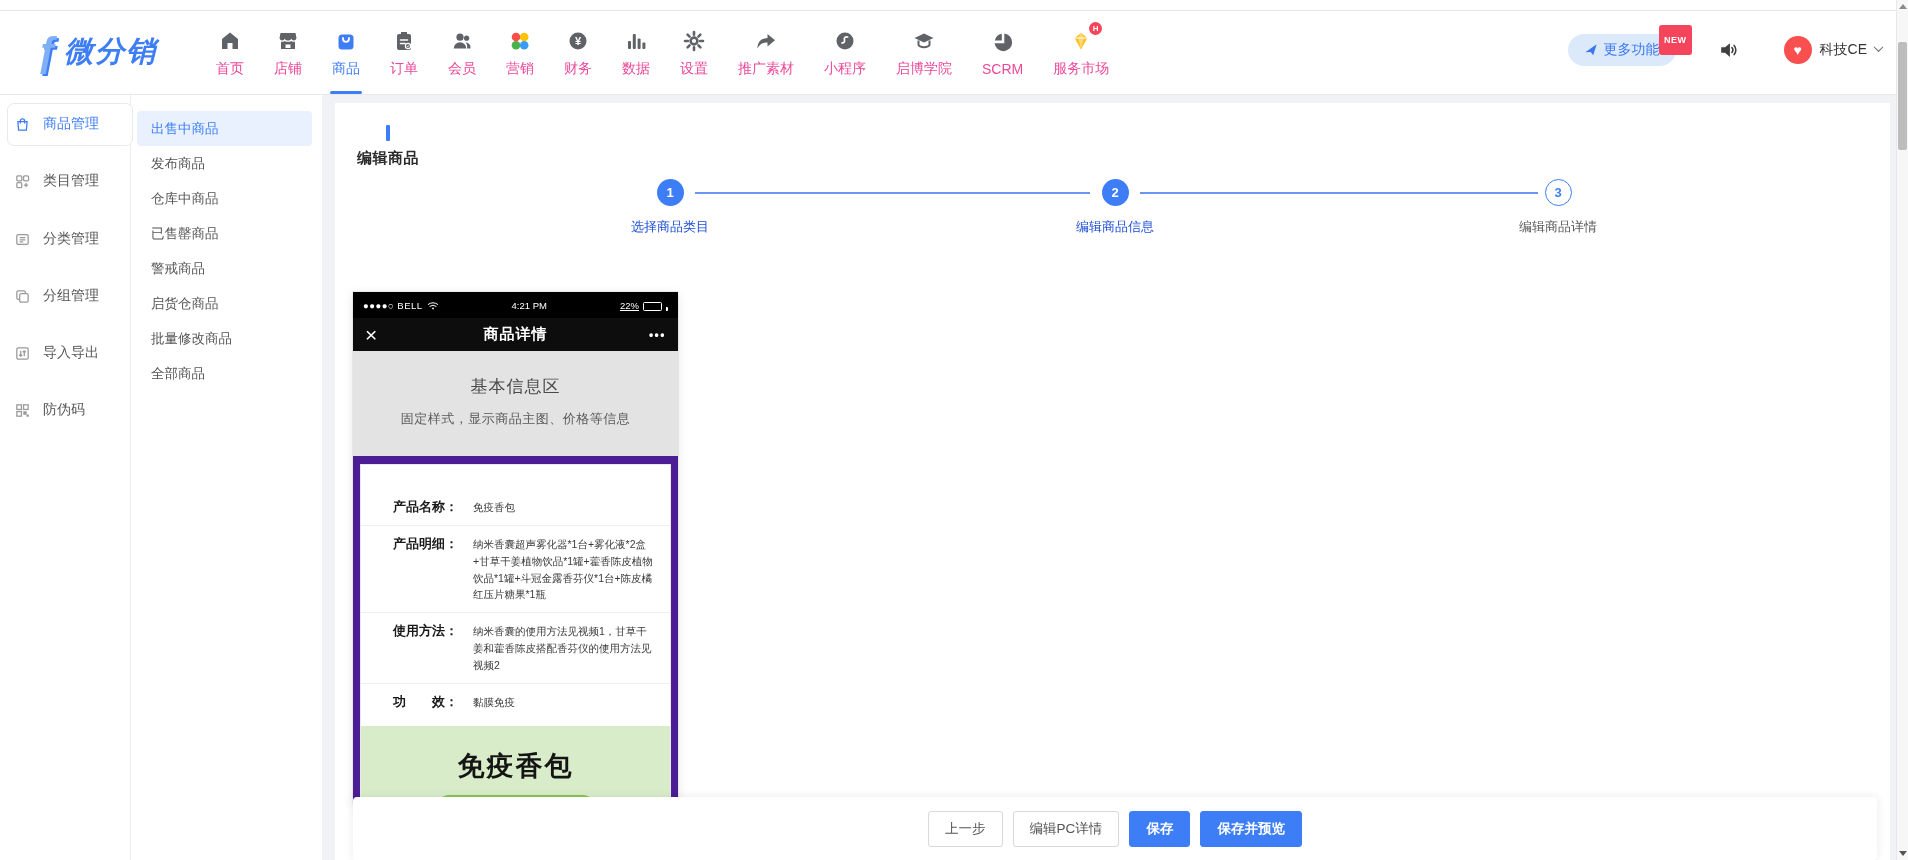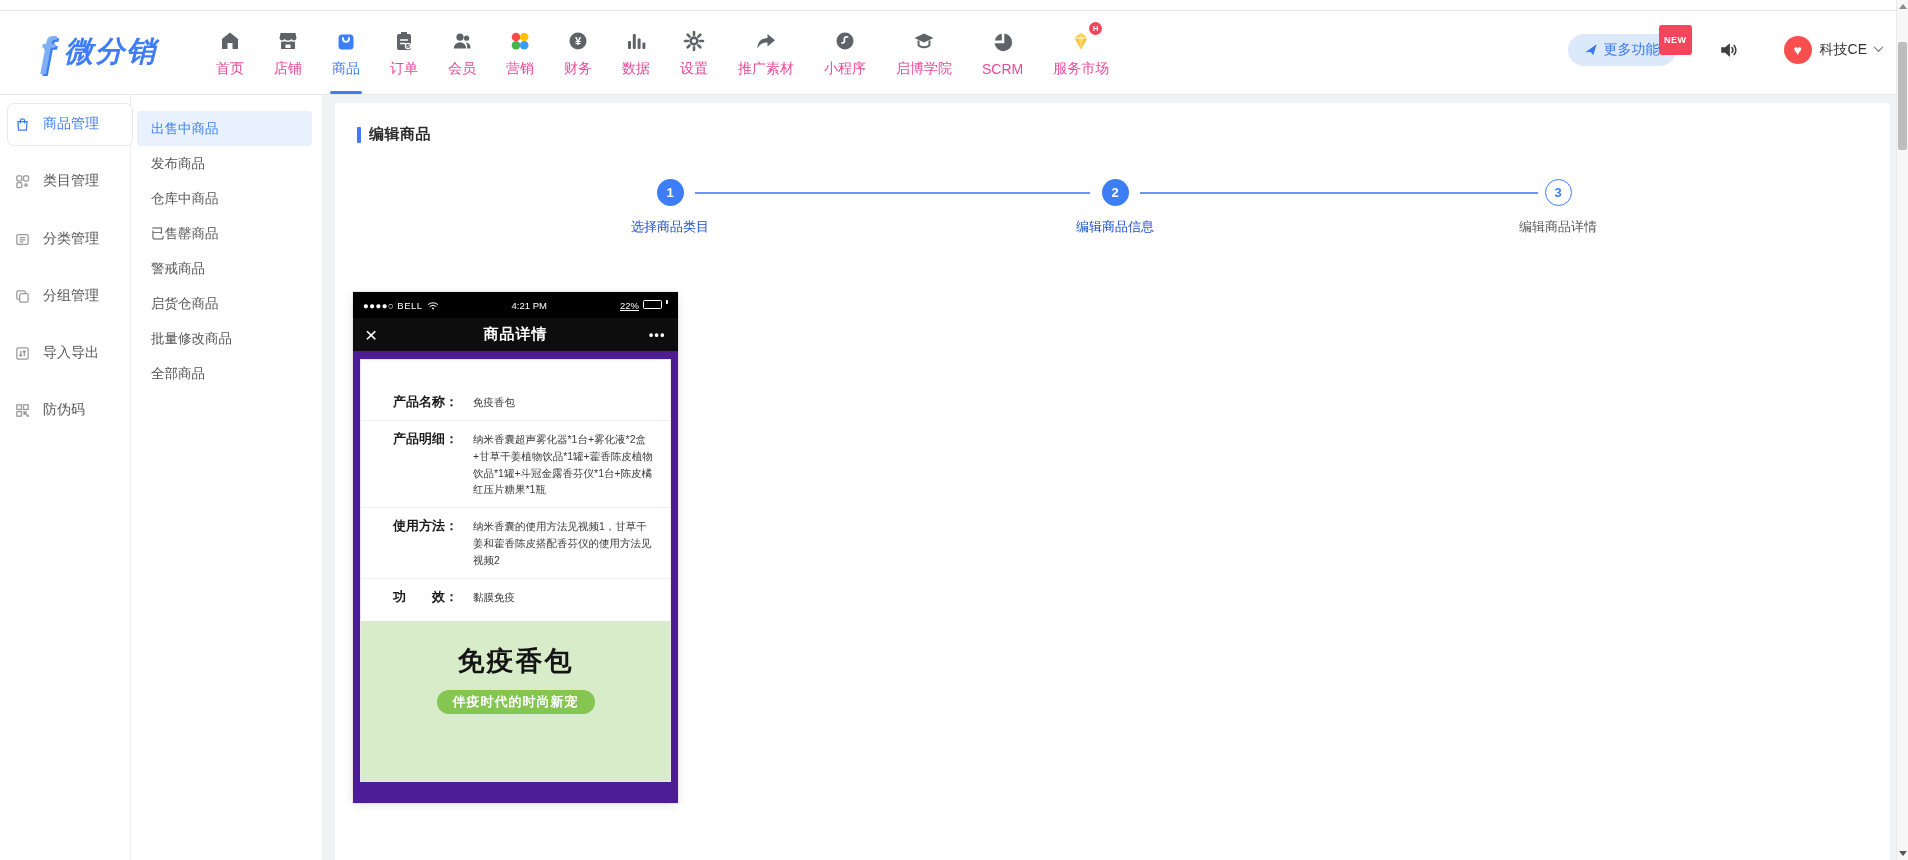--- a/index.html
+++ b/index.html
@@ -50,42 +50,42 @@
 
   
   .submenu { position:absolute; left:130px; top:95px; width:192px; height:765px; background:#fff;
              border-left:1px solid #ededed; padding-top:16px; z-index:2; }
   .sub-item { height:35px; line-height:35px; font-size:13.5px; color:#555; padding-left:20px; cursor:pointer;
               white-space:nowrap; }
   .sub-item.active { background:#e8f1fd; color:#3d7ef7; border-radius:4px; margin:0 10px 0 6px; padding-left:14px; }
 
   
   .main { position:absolute; left:335px; top:103px; width:1555px; height:757px; background:#fff; z-index:1; }
-  .page-title { position:absolute; left:22px; top:22px; display:flex; align-items:center; gap:8px; }
+  .page-title { position:absolute; left:22px; top:22px; display:flex; align-items:center; gap:8px;flex-direction:column; }
   .title-bar { width:4px; height:16px; background:#3d7ef7; border-radius:1px; }
   .title-text { font-size:15px; font-weight:bold; color:#2b2b2b; letter-spacing:.5px; }
 
   .steps { position:absolute; left:0; top:0; width:100%; }
   .step { position:absolute; display:flex; flex-direction:column; align-items:center; transform:translateX(-50%); cursor:pointer; }
   .step-circle { width:27px; height:27px; border-radius:50%; display:flex; align-items:center; justify-content:center;
                  font-size:13px; font-weight:bold; }
   .step.done .step-circle, .step.active .step-circle { background:#3d7ef7; color:#fff; }
   .step.todo .step-circle { background:#fff; color:#3d7ef7; border:1.5px solid #3d7ef7; }
   .step-label { margin-top:12px; font-size:13px; white-space:nowrap; }
   .step.done .step-label, .step.active .step-label { color:#1d4ed8; }
   .step.todo .step-label { color:#595959; }
   .step-line { position:absolute; top:89px; height:1.5px; background:#6a95f3; }
 
   
   .phone { position:absolute; left:353px; top:292px; width:325px; height:511px; background:#4c1d95; overflow:hidden;
            box-shadow:0 0 0 1px rgba(0,0,0,.05), 0 2px 10px rgba(0,0,0,.10); z-index:4; }
   .p-status { height:26px; background:#000; color:#fff; display:flex; align-items:center; justify-content:space-between;
               padding:0 10px; font-size:9.5px; }
   .p-status-left { display:flex; align-items:center; gap:4px; letter-spacing:.5px; }
-  .p-battery { display:flex; align-items:flex-start; gap:4px;text-decoration:underline; }
+  .p-battery { display:flex; align-items:flex-end; gap:4px;text-decoration:underline; }
   .batt-shell { width:19px; height:9px; border:1px solid #fff; border-radius:1.5px; position:relative; padding:1px; }
   .batt-fill { width:25%; height:100%; background:#fff; }
   .batt-tip { width:2px; height:4px; background:#fff; border-radius:0 1px 1px 0; }
   .p-nav { height:33px; background:#0d0d0d; color:#fff; display:flex; align-items:center; padding:0 12px; }
   .p-close { font-size:21px; font-weight:300; width:40px; }
   .p-title { flex:1; text-align:center; font-size:15px; font-weight:600; letter-spacing:1px; }
   .p-more { width:40px; text-align:right; font-size:12px; font-weight:bold; letter-spacing:1.5px; }
   .p-info { height:105px; background:#e3e3e3; text-align:center; padding-top:24px; }
   .p-info-title { font-size:17px; color:#4a4a4a; letter-spacing:1px; }
   .p-info-desc { font-size:13px; color:#595959; margin-top:12px; letter-spacing:.5px; }
@@ -391,20 +391,24 @@
         <span>22%</span>
         <span class="batt-shell"><span class="batt-fill"></span></span>
         <span class="batt-tip"></span>
       </span>
     </div>
     <div class="p-nav">
       <span class="p-close">×</span>
       <span class="p-title">商品详情</span>
       <span class="p-more">•••</span>
     </div>
+    <div class="p-info">
+      <div class="p-info-title">基本信息区</div>
+      <div class="p-info-desc">固定样式，显示商品主图、价格等信息</div>
+    </div>
     <div class="p-card">
       <div class="p-row">
         <span class="p-label">产品名称：</span>
         <span class="p-value">免疫香包</span>
       </div>
       <div class="p-row">
         <span class="p-label">产品明细：</span>
         <span class="p-value">纳米香囊超声雾化器*1台+雾化液*2盒+甘草干姜植物饮品*1罐+藿香陈皮植物饮品*1罐+斗冠金露香芬仪*1台+陈皮橘红压片糖果*1瓶</span>
       </div>
       <div class="p-row">
@@ -416,19 +420,25 @@
         <span class="p-value">黏膜免疫</span>
       </div>
       <div class="p-banner">
         <div class="p-banner-title">免疫香包</div>
         <div><span class="p-banner-tag">伴疫时代的时尚新宠</span></div>
 
       </div>
     </div>
   </div>
 
+  <div class="footer-bar">
+    <button class="btn">上一步</button>
+    <button class="btn">编辑PC详情</button>
+    <button class="btn primary">保存</button>
+    <button class="btn primary">保存并预览</button>
+  </div>
 
   <div class="scrollbar">
     <span class="sb-up"></span>
     <span class="sb-thumb"></span>
     <span class="sb-down"></span>
   </div>
 </div>
 
 </body></html>

